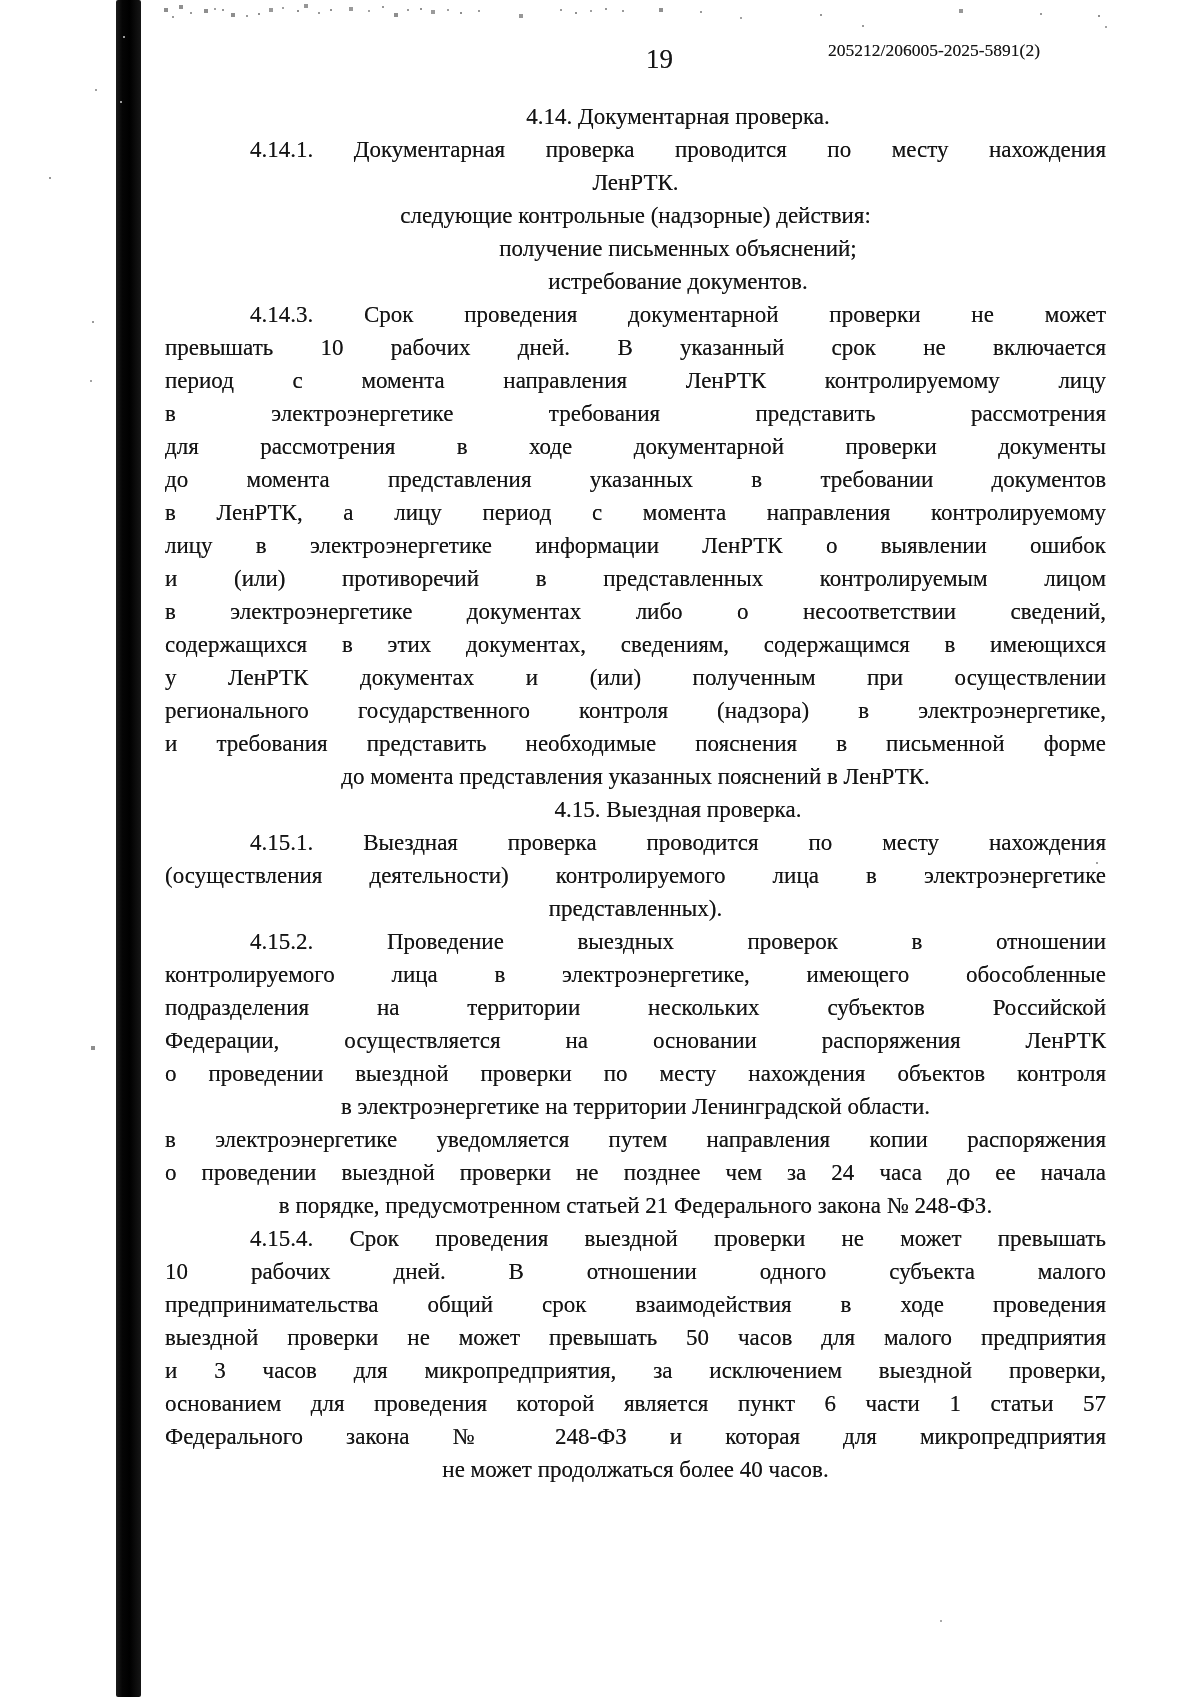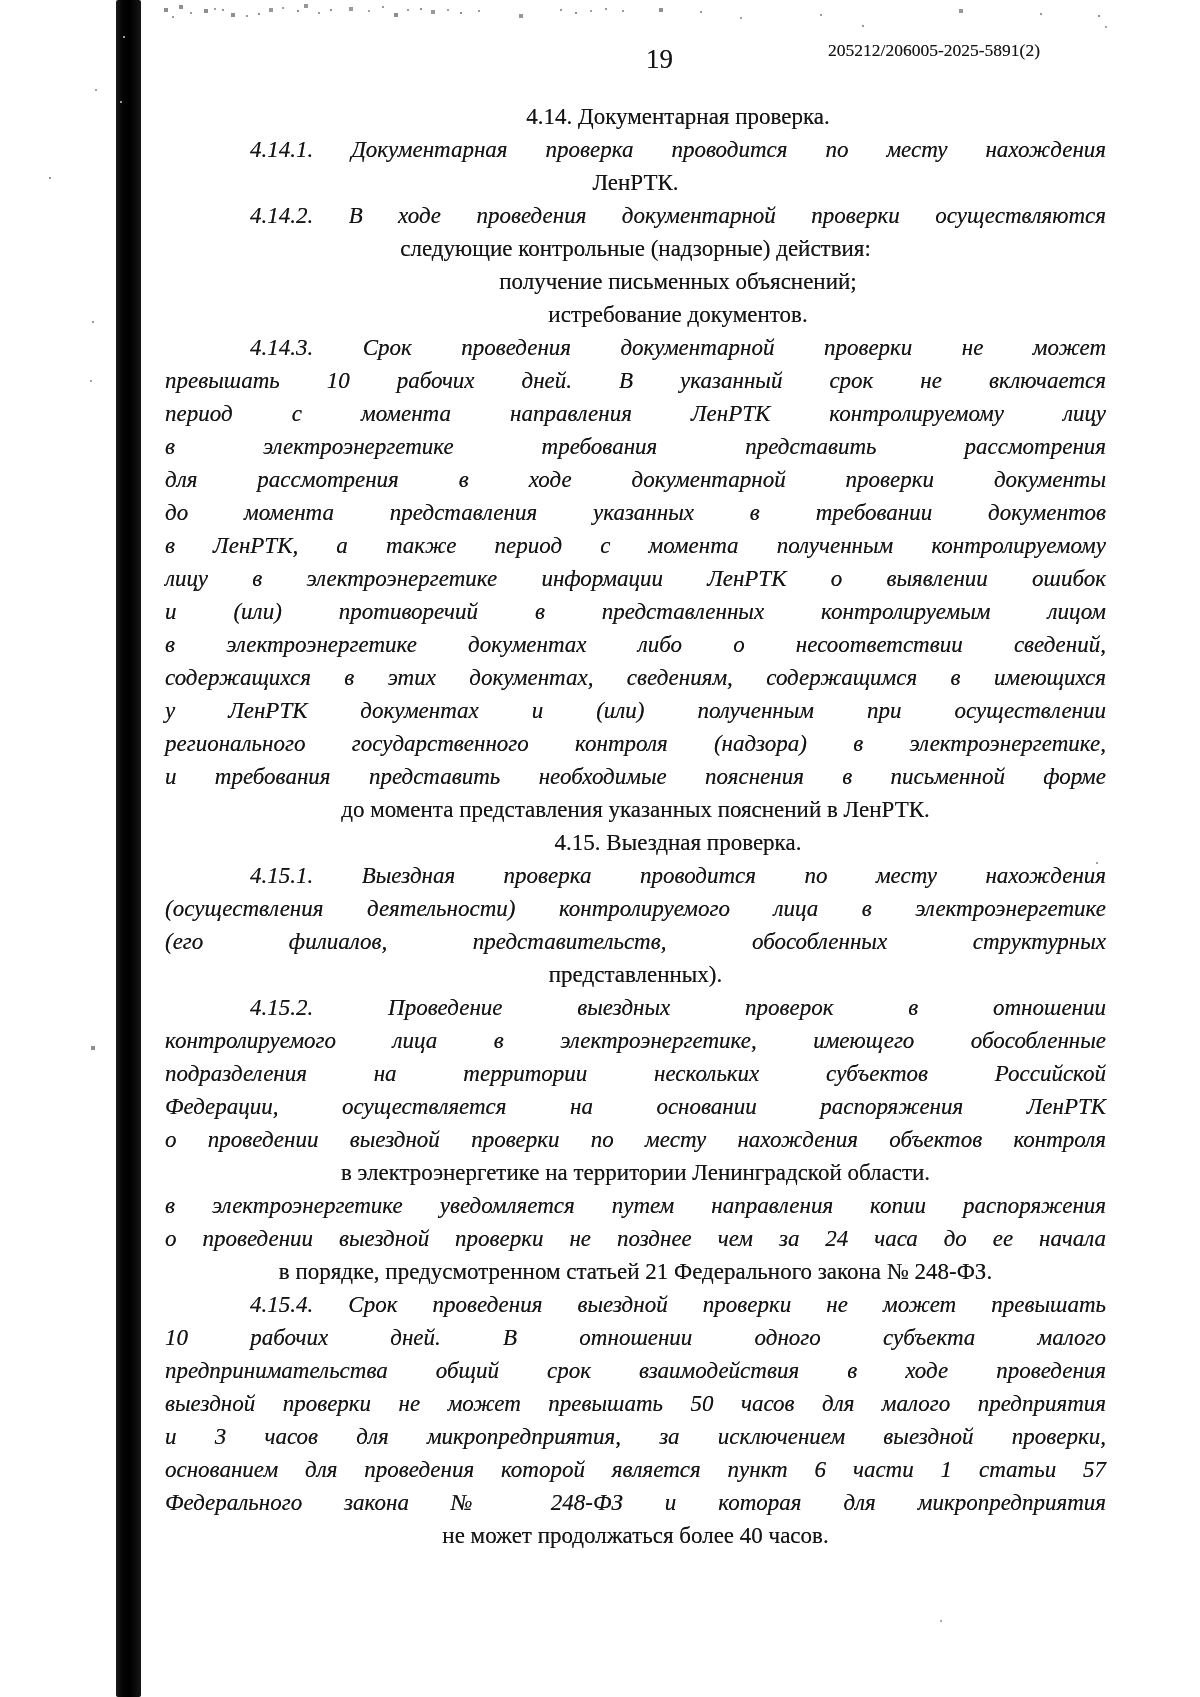--- a/index.html
+++ b/index.html
@@ -51,61 +51,59 @@
     position:absolute; left:828px; top:40px; width:212px;
     text-align:right; font-size:17.5px; color:#161616;
     text-shadow:0 0 0.3px rgba(0,0,0,.5);
   }
   .body-text {
     position:absolute; left:165px; top:100px; width:941px;
     font-size:23px; line-height:33px; color:#141414;
     text-shadow:0 0 0.45px rgba(0,0,0,.6);
   }
   .line { height:33px; text-align:center; white-space:nowrap; }
-  .line.j { text-align:justify; text-align-last:justify; white-space:normal;font-style:italic; }
+  .line.j { text-align:justify; text-align-last:justify; white-space:normal; }
   .line.ind { text-indent:85px; }
 </style>
 </head>
 <body>
 
 <div class="page">
   <div class="scan-bar"></div>
   <div class="specks"></div>
 
   <div class="page-number">19</div>
 
   <div class="doc-number">205212/206005-2025-5891(2)</div>
 
   <div class="body-text">
       <div class="line ind">4.14. Документарная проверка.</div>
       <div class="line ind j">4.14.1. Документарная проверка проводится по месту нахождения</div>
       <div class="line">ЛенРТК.</div>
-      <div class="line ind j">4.14.2. В ходе проведения документарной проверки осуществляются</div>
       <div class="line">следующие контрольные (надзорные) действия:</div>
       <div class="line ind">получение письменных объяснений;</div>
       <div class="line ind">истребование документов.</div>
       <div class="line ind j">4.14.3. Срок проведения документарной проверки не может</div>
       <div class="line j">превышать 10 рабочих дней. В указанный срок не включается</div>
       <div class="line j">период с момента направления ЛенРТК контролируемому лицу</div>
       <div class="line j">в электроэнергетике требования представить рассмотрения</div>
       <div class="line j">для рассмотрения в ходе документарной проверки документы</div>
       <div class="line j">до момента представления указанных в требовании документов</div>
-      <div class="line j">в ЛенРТК, а также период с момента полученным контролируемому</div>
+      <div class="line j">в ЛенРТК, а лицу период с момента направления контролируемому</div>
       <div class="line j">лицу в электроэнергетике информации ЛенРТК о выявлении ошибок</div>
       <div class="line j">и (или) противоречий в представленных контролируемым лицом</div>
       <div class="line j">в электроэнергетике документах либо о несоответствии сведений,</div>
       <div class="line j">содержащихся в этих документах, сведениям, содержащимся в имеющихся</div>
       <div class="line j">у ЛенРТК документах и (или) полученным при осуществлении</div>
       <div class="line j">регионального государственного контроля (надзора) в электроэнергетике,</div>
       <div class="line j">и требования представить необходимые пояснения в письменной форме</div>
       <div class="line">до момента представления указанных пояснений в ЛенРТК.</div>
       <div class="line ind">4.15. Выездная проверка.</div>
       <div class="line ind j">4.15.1. Выездная проверка проводится по месту нахождения</div>
       <div class="line j">(осуществления деятельности) контролируемого лица в электроэнергетике</div>
-      <div class="line j">(его филиалов, представительств, обособленных структурных</div>
       <div class="line">представленных).</div>
       <div class="line ind j">4.15.2. Проведение выездных проверок в отношении</div>
       <div class="line j">контролируемого лица в электроэнергетике, имеющего обособленные</div>
       <div class="line j">подразделения на территории нескольких субъектов Российской</div>
       <div class="line j">Федерации, осуществляется на основании распоряжения ЛенРТК</div>
       <div class="line j">о проведении выездной проверки по месту нахождения объектов контроля</div>
       <div class="line">в электроэнергетике на территории Ленинградской области.</div>
       <div class="line j">в электроэнергетике уведомляется путем направления копии распоряжения</div>
       <div class="line j">о проведении выездной проверки не позднее чем за 24 часа до ее начала</div>
       <div class="line">в порядке, предусмотренном статьей 21 Федерального закона № 248-ФЗ.</div>

